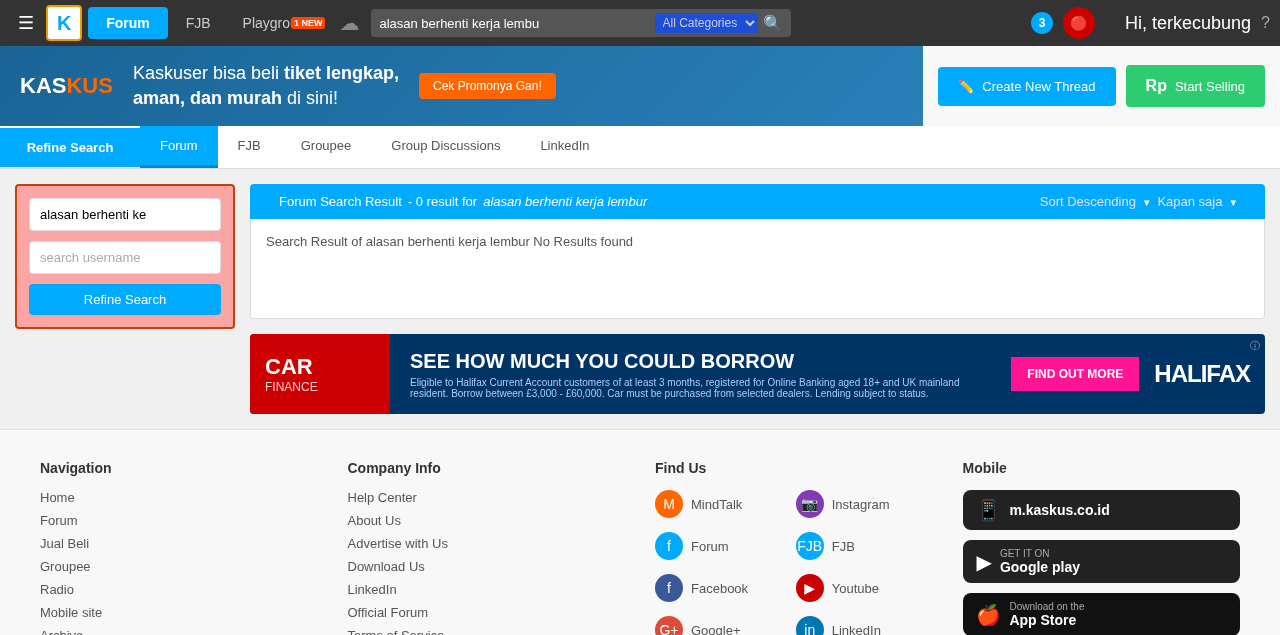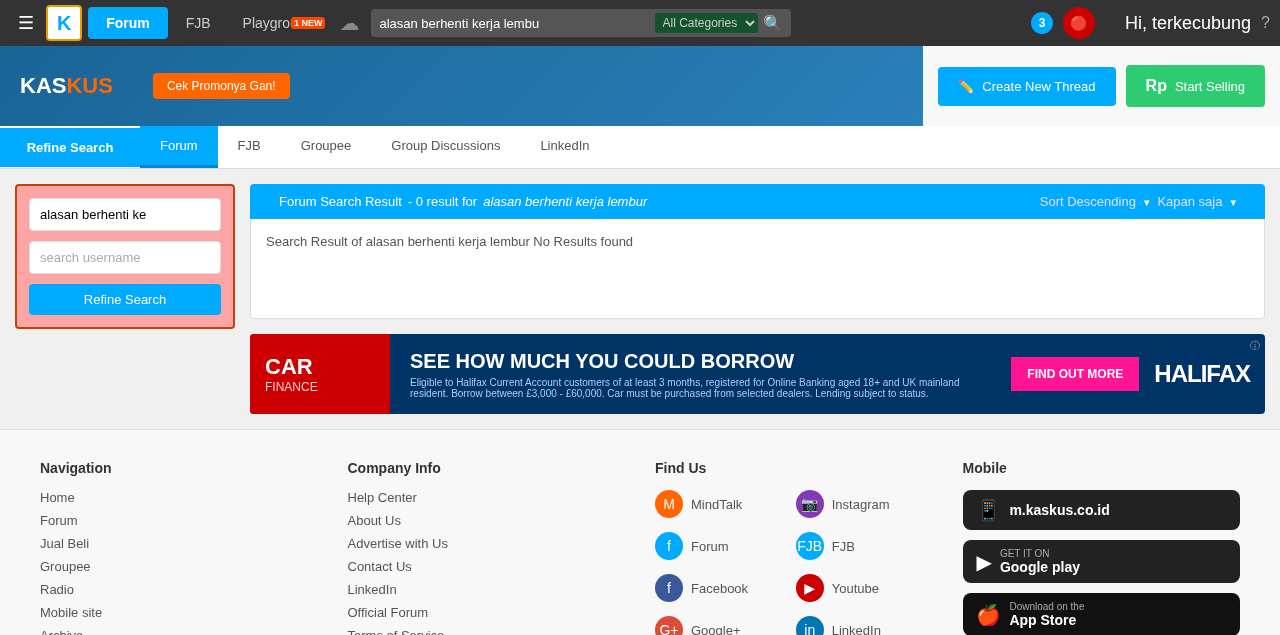--- a/index.html
+++ b/index.html
@@ -82,21 +82,21 @@
     .nav-search-input {
       background: transparent;
       border: none;
       color: #fff;
       font-size: 13px;
       flex: 1;
       outline: none;
     }
     .nav-search-input::placeholder { color: #aaa; }
     .nav-category-select {
-      background: #14532d;
+      background: #1d4ed8;
       border: none;
       color: #ccc;
       font-size: 12px;
       padding: 2px 4px;
       border-radius: 3px;
       outline: none;
       cursor: pointer;
     }
     .nav-search-icon {
       color: #ccc;
@@ -488,20 +488,28 @@
     <div class="nav-notif">3</div>
     <div class="nav-avatar">🔴</div>
     <span class="nav-username">Hi, terkecubung</span>
     <span class="nav-help">?</span>
   </div>
 </nav>
 
 <div class="banner-container">
   <div class="banner-main">
     <span class="banner-kaskus-logo"><span style="color:#fff">KAS</span><span style="color:#ff6600">KUS</span></span>
+    <div style="display:flex;flex-direction:column;gap:4px;">
+      <span class="banner-text">
+        Kaskuser bisa beli <strong>tiket lengkap,</strong>
+      </span>
+      <span class="banner-text">
+        <strong>aman, dan murah</strong> di sini!
+      </span>
+    </div>
     <button class="banner-promo-btn">Cek Promonya Gan!</button>
   </div>
   <div class="banner-actions">
     <button class="banner-create-btn">
       <span>✏️</span>
       <span>Create New Thread</span>
     </button>
     <button class="banner-sell-btn">
       <span style="font-weight:bold;font-size:16px;">Rp</span>
       <span>Start Selling</span>
@@ -580,21 +588,21 @@
         <li><a>Archive</a></li>
       </ul>
     </div>
 
     <div class="footer-col">
       <h4>Company Info</h4>
       <ul>
         <li><a>Help Center</a></li>
         <li><a>About Us</a></li>
         <li><a>Advertise with Us</a></li>
-        <li><a>Contact Us</a></li>
+        <li><a>Download Us</a></li>
         <li><a>LinkedIn</a></li>
         <li><a>Official Forum</a></li>
         <li><a>Terms of Service</a></li>
       </ul>
     </div>
 
     <div class="footer-col">
       <h4>Find Us</h4>
       <div style="display:grid;grid-template-columns:1fr 1fr;gap:4px;">
         <div class="footer-find-item">

